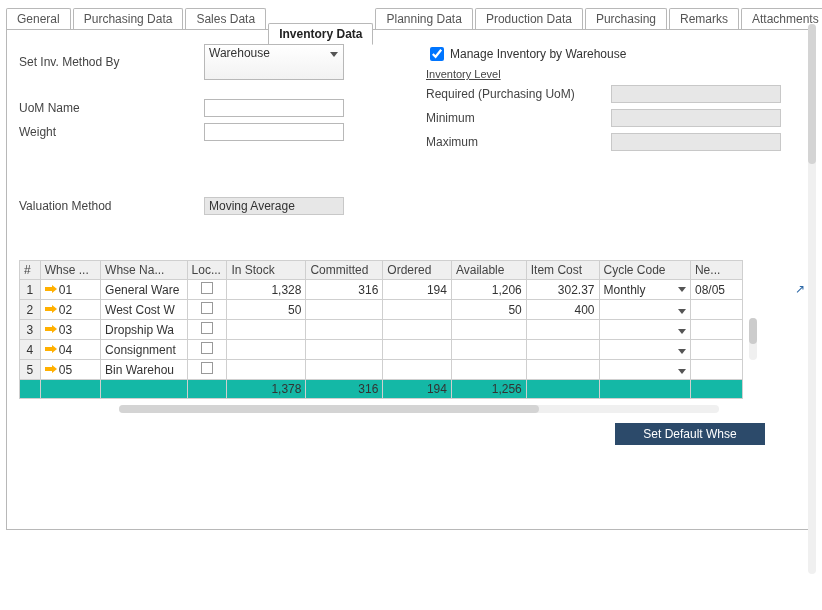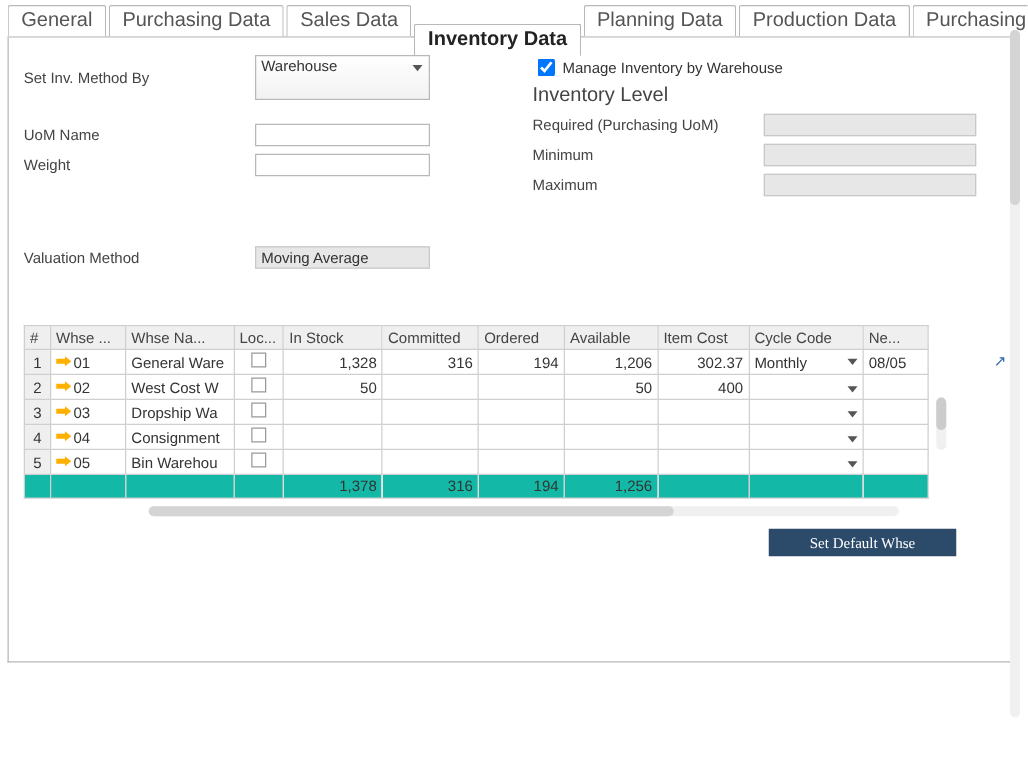--- a/index.html
+++ b/index.html
@@ -37,21 +37,21 @@
     height: 24px;
   }
   .tab {
     border: 1px solid #b8b8b8;
     border-bottom: none;
     background: #fff;
     padding: 3px 10px 3px;
     margin-right: 2px;
     border-radius: 2px 2px 0 0;
     cursor: pointer;
-    font-size: 16px;
+    font-size: 12px;
     color: #555;
     white-space: nowrap;
   }
   .tab.active {
     font-weight: bold;
     color: #222;
     border-bottom: 1px solid #fff;
     position: relative;
     top: 16px;
     background: #fff;
@@ -107,23 +107,24 @@
     right: 5px; top: 7px;
     border-left: 4px solid transparent;
     border-right: 4px solid transparent;
     border-top: 5px solid #555;
   }
   .checkbox {
     width: 14px; height: 14px;
     margin-right: 6px;
   }
   .section-title {
+    text-decoration: underline;
     color: #444;
     margin: 0 0 4px 0;
-    font-size: 16px;
+    font-size: 11px;
   }
   
   .whse-table {
     margin-top: 40px;
     width: 724px;
     border-collapse: collapse;
     font-size: 12px;
   }
   .whse-table th, .whse-table td {
     border: 1px solid #cfcfcf;
@@ -192,21 +193,20 @@
   }
   .btn {
     height: 22px;
     min-width: 74px;
     background: #2c4a6a;
     color: #fff;
     border: none;
     padding: 0 10px;
     cursor: pointer;
     font-size: 12px;
-    font-family: Liberation Serif, serif;
   }
   .btn.default-whse {
     position: absolute;
     right: 50px;
     bottom: 84px;
     width: 150px;
   }
   .footer-btns {
     position: absolute;
     left: 6px; bottom: 10px;

